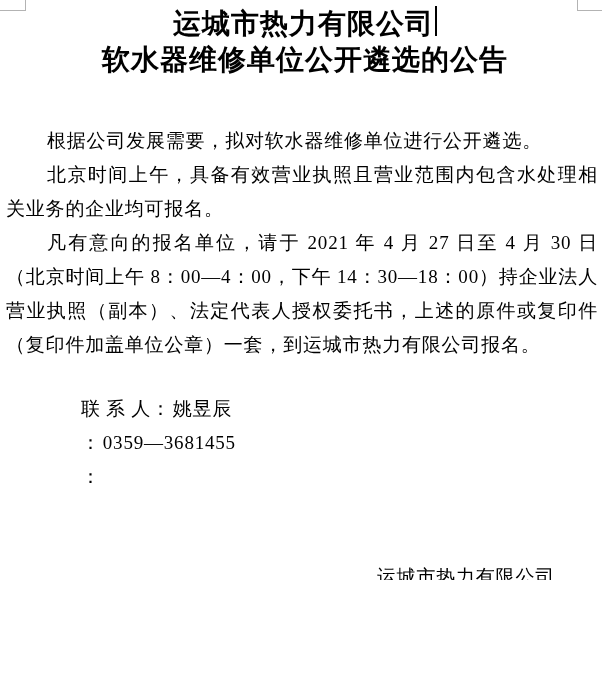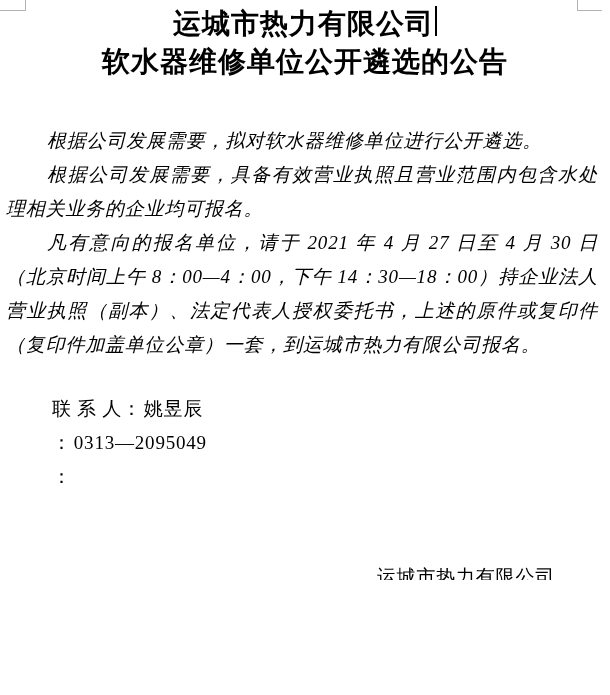--- a/index.html
+++ b/index.html
@@ -43,51 +43,52 @@
   }
   .title-line-1 {
     font-size: 28px;
     line-height: 40px;
     white-space: nowrap;
   }
   .title-line-2 {
     font-size: 28px;
     line-height: 36px;
     white-space: nowrap;
+    font-family: Liberation Mono, monospace;
   }
   .cursor {
     display: inline-block;
     width: 2px;
     height: 30px;
     background: var(--text-color, #000000);
     vertical-align: -3px;
     margin-left: 1px;
   }
   .body-text {
     margin: 44px 12px 0 6px;
     font-size: 19px;
     line-height: 34px;
     letter-spacing: 0.8px;
     text-align: justify;
     text-justify: inter-ideograph;
-    font-style: italic;
   }
   .body-text p {
     margin: 0;
     text-indent: 41px;
   }
   .contacts {
     margin: 30px 12px 0 52px;
     font-size: 19px;
     line-height: 34px;
     letter-spacing: 0.8px;
   }
   .contact-row {
     display: flex;
     align-items: flex-end;
+    margin-left: 29px;
   }
   .contact-label {
     flex: none;
     width: 70px;
     text-align: justify;
     text-align-last: justify;
   }
   .contact-colon {
     flex: none;
   }
@@ -123,33 +124,33 @@
   <div class="corner-mark corner-tl"></div>
   <div class="corner-mark corner-tr"></div>
 
   <div class="title-block">
     <div class="title-line-1"><span>运城市热力有限公司</span><span class="cursor"></span></div>
     <div class="title-line-2">软水器维修单位公开遴选的公告</div>
   </div>
 
   <div class="body-text">
     <p>根据公司发展需要，拟对软水器维修单位进行公开遴选。</p>
-    <p>根据公司发展需要，具备有效营业执照且营业范围内包含水处理相关业务的企业均可报名。</p>
+    <p>北京时间上午，具备有效营业执照且营业范围内包含水处理相关业务的企业均可报名。</p>
     <p>凡有意向的报名单位，请于 2021 年 4 月 27 日至 4 月 30 日（北京时间上午 8：00—4：00，下午 14：30—18：00）持企业法人营业执照（副本）、法定代表人授权委托书，上述的原件或复印件（复印件加盖单位公章）一套，到运城市热力有限公司报名。</p>
   </div>
 
   <div class="contacts">
     <div class="contact-row">
       <span class="contact-label">联系人</span>
         <span class="contact-colon">：</span>
         <span class="contact-value">姚昱辰</span>
     </div>
     <div class="contact-row">
         <span class="contact-colon">：</span>
-        <span class="contact-value">0313—2095049</span>
+        <span class="contact-value">0359—3681455</span>
     </div>
     <div class="contact-row">
         <span class="contact-colon">：</span>
     </div>
   </div>
 
   <div class="signature">
     <div class="sig-company">运城市热力有限公司</div>
     <div class="sig-date">2021 年 4 月 27 日</div>
   </div>

